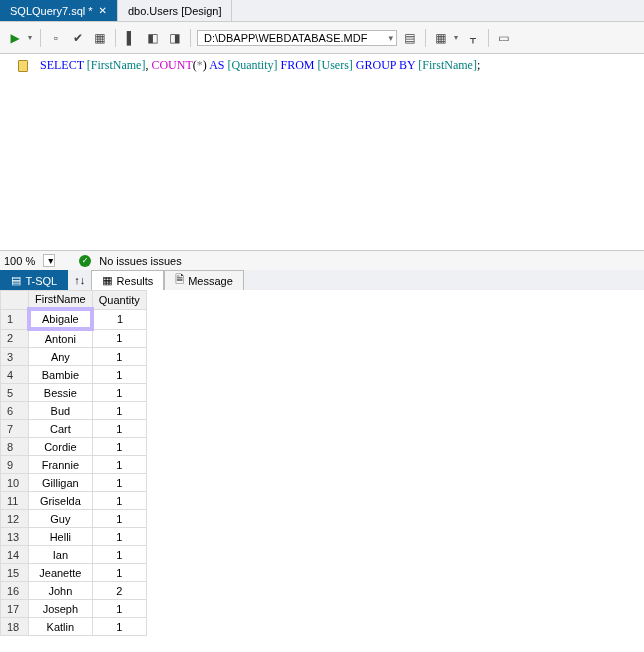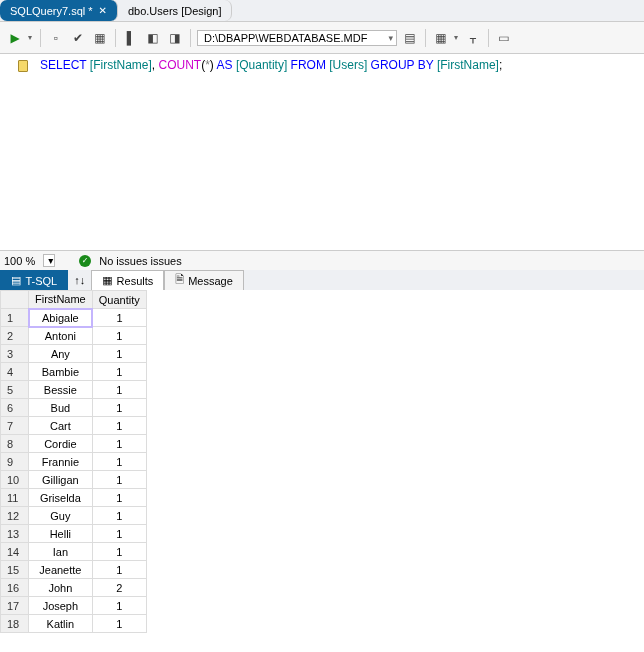--- a/index.html
+++ b/index.html
@@ -6,61 +6,61 @@
   body {
     font-family: "Segoe UI", Tahoma, sans-serif;
     font-size: 12px;
     background: #fff;
     width: 644px;
     height: 652px;
     overflow: hidden;
   }
   
   .tabs { display: flex; background: #eef0f3; border-bottom: 1px solid #ccc; height: 22px; }
-  .tab { padding: 3px 10px; font-size: 11px; border-right: 1px solid #ccc; display: flex; align-items: center; gap: 6px; cursor: pointer; border-radius: 7px; }
+  .tab { padding: 3px 10px; font-size: 11px; border-right: 1px solid #ccc; display: flex; align-items: center; gap: 6px; cursor: pointer; }
   .tab.active { background: #0e639c; color: #fff; }
   .tab-close { font-size: 10px; line-height: 1; }
   
   .toolbar { display: flex; align-items: center; gap: 4px; padding: 4px 6px; border-bottom: 1px solid #ccc; background: #f6f6f6; height: 32px; }
   .tb-btn { width: 18px; height: 18px; display: inline-flex; align-items: center; justify-content: center; font-size: 12px; color: #444; cursor: pointer; }
   .tb-btn.play { color: #1a8a1a; }
   .sep { width: 1px; height: 18px; background: #ccc; margin: 0 2px; }
   .tb-dd { width:6px; font-size:8px; color:#666; cursor:pointer; }
   .dbpath {
     display: inline-flex; align-items: center; gap: 4px;
     border: 1px solid #bbb; padding: 1px 3px 1px 6px; font-size: 11px;
     background: #fff; height: 16px; min-width: 200px;
   }
   .dbpath .arrow { margin-left: auto; color: #666; font-size: 9px; }
   
   .editor-wrap { display: flex; height: 196px; background: #fff; }
   .gutter { width: 34px; background: #fff; border-right: 0; padding: 4px 2px 0 0; }
   .brk { width: 10px; height: 12px; background: #f6d96a; border: 1px solid #a88b2d; margin-left: 18px; margin-top: 2px; border-radius: 1px; }
-  .editor { flex: 1; font-family: Liberation Sans, sans-serif; font-size: 12px; padding: 4px 6px; white-space: nowrap; overflow-x: auto; }
+  .editor { flex: 1; font-family: Liberation Serif, serif; font-size: 12px; padding: 4px 6px; white-space: nowrap; overflow-x: auto; }
   .kw { color: #0000ff; }
   .fn { color: #cc00cc; }
   .id { color: #008080; }
   .op { color: #808080; }
   
   .zoom-strip { display: flex; align-items: center; gap: 8px; border-top: 1px solid #ccc; padding: 2px 4px; height: 20px; font-size: 11px; background: #f6f6f6; }
   .zoom-dd { border: 1px solid #bbb; padding: 0 4px; background:#fff; font-size:10px; cursor:pointer; width:12px; text-align:center; }
   .chk { width: 12px; height: 12px; border-radius: 50%; background: #1a8a1a; display: inline-flex; align-items:center; justify-content:center; color:#fff; font-size:8px; }
   
   .res-tabs { display: flex; align-items: center; background: #eef0f3; border-top: 0; height: 20px; font-size: 11px; }
   .res-tab { display: flex; align-items: center; gap: 4px; padding: 2px 10px; border: 1px solid #bbb; border-bottom: none; background: #f4f4f4; cursor: pointer; height: 100%; }
   .res-tab.tsql { background: #0e639c; color: #fff; border-color: #0e639c; }
   .res-tab.active { background: #fff; }
   .sort-icon { padding: 2px 6px; cursor: pointer; }
   
   .grid-wrap { }
   table.grid { border-collapse: collapse; font-size: 11px; }
   table.grid th, table.grid td { border: 1px solid #dcdcdc; padding: 2px 6px; text-align: center; height: 18px; background:#fff; }
   table.grid th { background: #f0f0f0; font-weight: normal; }
   table.grid td.rownum { background: #f0f0f0; text-align: left; width: 28px; color:#333; }
-  table.grid td.selcell { border: 2px solid #c4b5fd; }
+  table.grid td.selcell { border: 4px solid #c4b5fd; }
   .col-fn { width: 62px; }
   .col-q  { width: 44px; }
 </style>
 </head>
 <body>
 
 <div class="tabs">
   <div class="tab active">
     <span>SQLQuery7.sql *</span>
     <span class="tab-close">✕</span>

